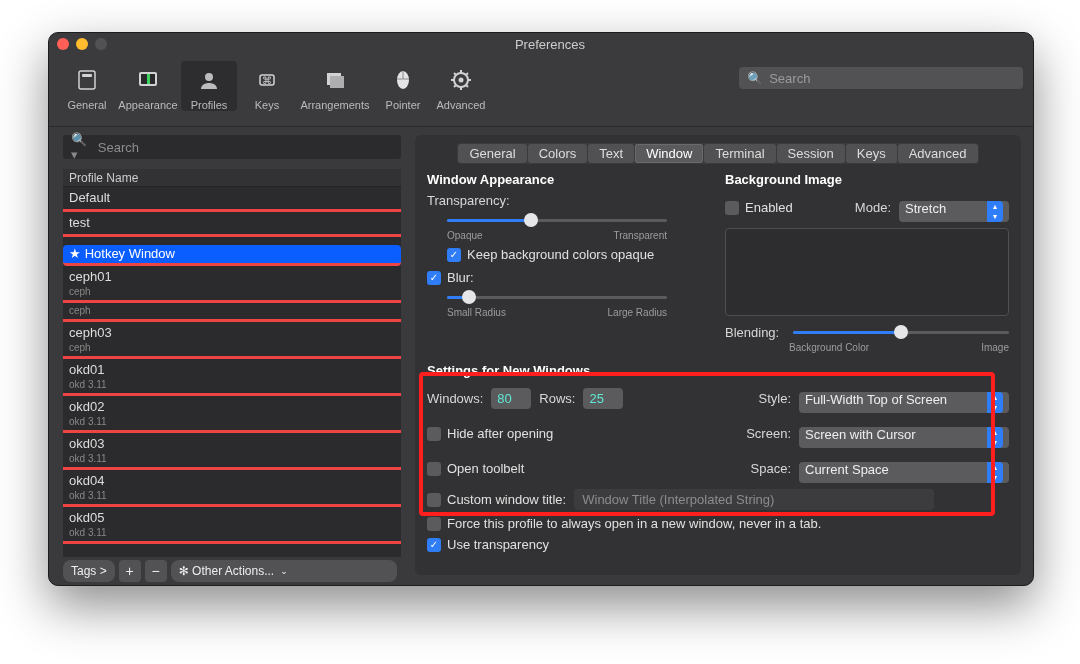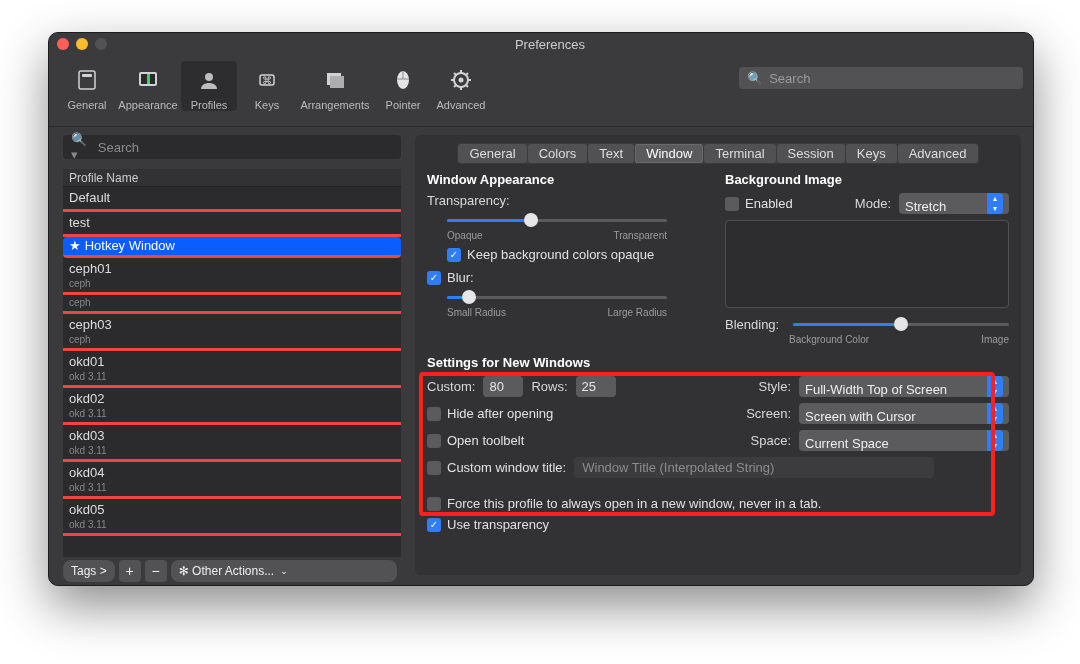--- a/index.html
+++ b/index.html
@@ -63,31 +63,31 @@
   .track .fill { position:absolute; left:0; top:0; bottom:0; background:#2f7ef7; border-radius:2px; }
   .thumb { position:absolute; top:-6px; width:14px; height:14px; border-radius:50%; background:#e6e6e8; transform:translateX(-50%); }
   .tickrow { display:flex; justify-content:space-between; font-size:10px; color:#9c9c9e; margin-top:2px; }
   .chk { display:flex; align-items:center; gap:6px; font-size:13px; color:#e0e0e0; }
   .box { width:14px; height:14px; border-radius:3px; background:#5b5b5e; display:flex; align-items:center; justify-content:center; }
   .box.on { background:#2f7ef7; }
   .box.on::after { content:"✓"; color:#fff; font-size:10px; line-height:1; }
 
   .imgwell { border:1px solid #4f4f52; background:#2d2d2f; border-radius:4px; height:88px; margin-top:6px; }
 
-  .sel { height:21px; background:#5b5b5e; border-radius:4px; display:flex; align-items:flex-end; padding:0 6px; min-width:130px; position:relative; color:#eee; }
+  .sel { height:21px; background:#5b5b5e; border-radius:4px; display:flex; align-items:flex-start; padding:0 6px; min-width:130px; position:relative; color:#eee;margin-top:8px; }
   .sel .cap { flex:1; font-size:13px; }
   .stepper { width:16px; height:21px; background:#2f7ef7; border-radius:0 4px 4px 0; display:flex; flex-direction:column; }
   .stepper span { flex:1; display:flex; align-items:center; justify-content:center; font-size:8px; color:#fff; }
   .labr { text-align:right; }
   .grid2 {
     display:grid;
     grid-template-columns: auto auto auto auto 1fr auto auto;
     gap:6px 8px; align-items:center;
   }
-  .ninput { width:40px; height:21px; background:#5b5b5e; border-radius:4px; display:flex; align-items:center; padding:0 6px; color:#e5e5e5; }
+  .ninput { width:40px; height:21px; background:#5b5b5e; border-radius:4px; display:flex; align-items:center; padding:0 6px; color:#5eead4; }
   .wtitle { width:360px; height:21px; background:#3c3c3e; border-radius:4px; color:#8c8c8e; display:flex; align-items:center; padding:0 8px; font-size:13px; }
 
   .redbox { position:absolute; border:4px solid #ff1f1f; border-radius:4px; pointer-events:none; }
 
   .rowline { display:flex; align-items:center; gap:8px; }
   svg { display:block; }
 </style>
 </head>
 <body>
 
@@ -328,21 +328,21 @@
           </div>
           <div class="tickrow" style="margin-left:64px">
             <span>Background Color</span>
             <span>Image</span>
           </div>
         </div>
       </div>
 
       <div class="sectitle" style="margin-top:10px">Settings for New Windows</div>
       <div class="grid2" style="margin-top:4px">
-        <span class="lab">Custom:</span>
+        <span class="lab">Windows:</span>
         <div class="ninput">
             <span>80</span>
           </div>
         <span class="lab">Rows:</span>
         <div class="ninput">
             <span>25</span>
           </div>
         <div></div>
         <span class="lab labr">Style:</span>
         <div class="sel" style="min-width:210px">
@@ -381,21 +381,21 @@
       </div>
 
       <div class="rowline" style="margin-top:6px">
         <div class="chk">
           <div class="box"></div>
           <span>Custom window title:</span>
         </div>
         <div class="wtitle">Window Title (Interpolated String)</div>
       </div>
 
-      <div class="chk" style="margin-top:18px">
+      <div class="chk" style="margin-top:6px">
         <div class="box"></div>
         <span>Force this profile to always open in a new window, never in a tab.</span>
       </div>
       <div class="chk" style="margin-top:6px">
         <div class="box on"></div>
         <span>Use transparency</span>
       </div>
 
       <div class="redbox" style="left:4px; top:237px; width:576px; height:144px"></div>
     </div>

